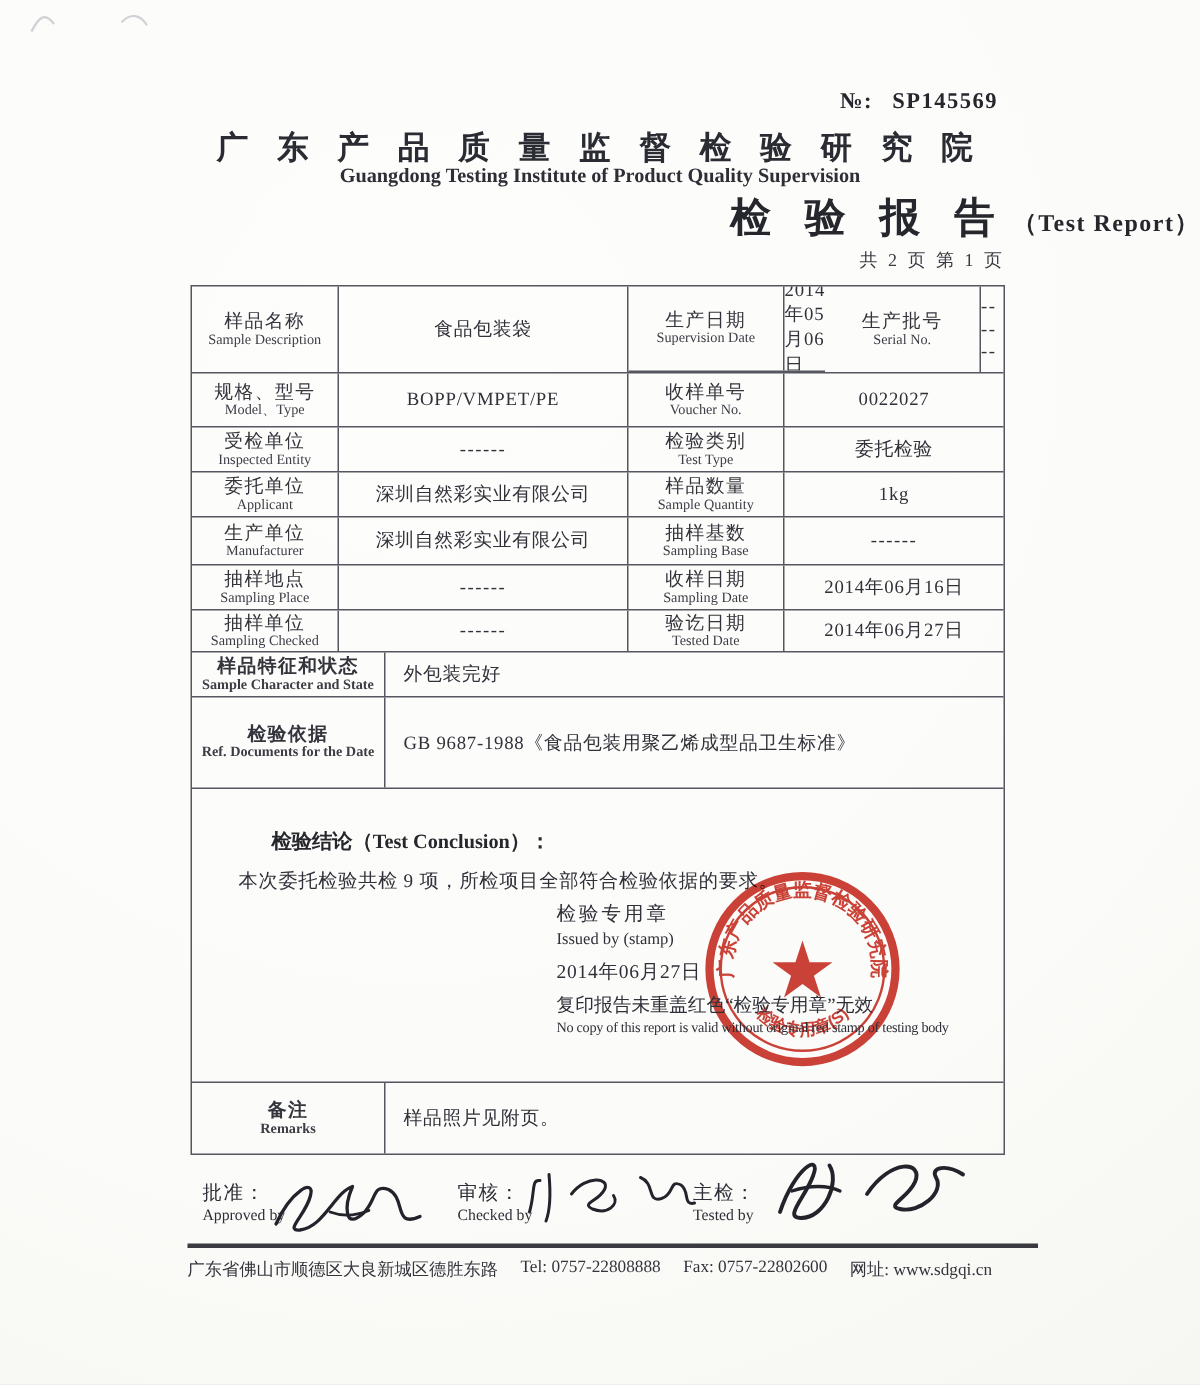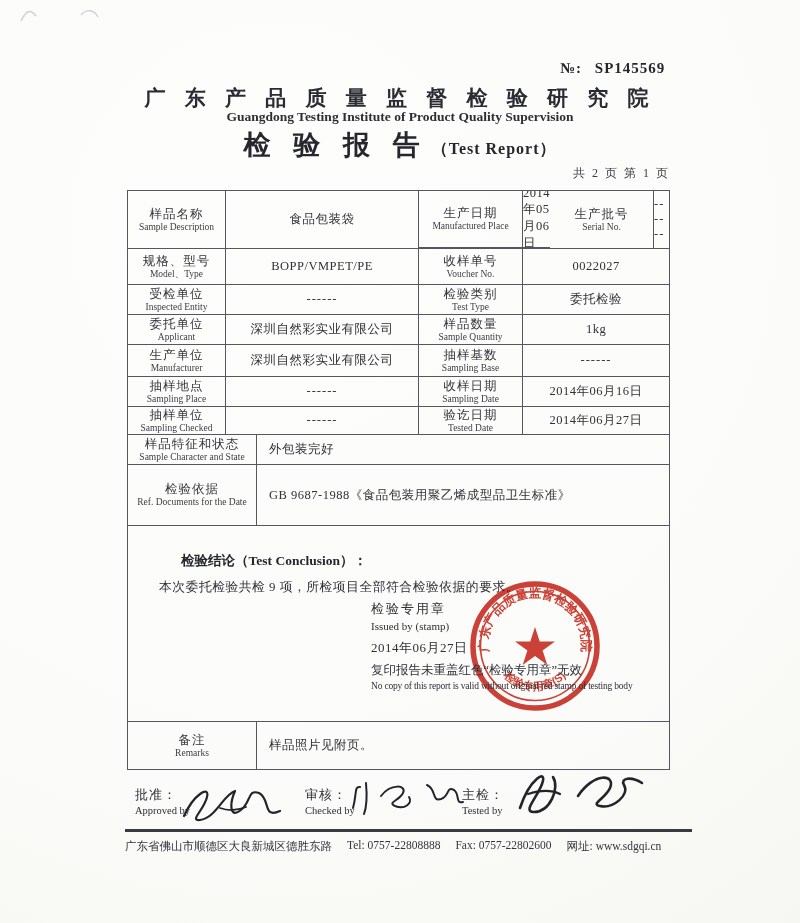--- a/index.html
+++ b/index.html
@@ -6,32 +6,32 @@
   .page{
     position:relative;width:800px;height:923px;margin:0 auto;overflow:hidden;
     background:radial-gradient(circle at 35% 25%, #fdfdfc 0%, #fbfbf9 65%, #f6f6f2 100%);
     font-family:"Liberation Serif","DejaVu Serif",serif;color:#34353c;
   }
   .abs{position:absolute;}
   
   .report-no{left:560px;top:60px;font-size:15px;font-weight:bold;color:#26272d;letter-spacing:1px;}
   .institute-cn{left:0;right:0;top:84px;text-align:center;font-size:21px;font-weight:bold;letter-spacing:7px;color:#2b2c33;}
   .institute-en{left:0;right:0;top:109px;text-align:center;font-size:13.5px;font-weight:bold;color:#2e2f36;}
-  .report-title{left:0;right:0;top:127px;text-align:center;color:#26272d;}
+  .report-title{left:0;right:0;top:127px;text-align:right;color:#26272d;}
   .report-title .t-cn{font-size:27px;font-weight:bold;letter-spacing:8px;}
   .report-title .t-en{font-size:16px;font-weight:bold;letter-spacing:1px;}
   .page-indicator{left:535px;top:165px;width:135px;text-align:right;font-size:12px;letter-spacing:2px;color:#3a3b42;}
   
   .info-table{left:127px;top:190px;width:543px;border:1px solid #55565f;box-sizing:border-box;}
   .tr{display:flex;border-top:1px solid #55565f;box-sizing:border-box;}
   .tr:first-child{border-top:none;}
   .td{box-sizing:border-box;border-right:1px solid #55565f;display:flex;flex-direction:column;justify-content:center;align-items:center;overflow:hidden;}
   .td:last-child{border-right:none;}
   .c1{width:98px;} .c2{width:193px;} .c3{width:104px;} .c4{flex:1;}
-  .lab2{width:129px;}
+  .lab2{width:129px;font-weight:bold;}
   .valL{flex:1;align-items:flex-start;padding-left:12px;}
   .lab .cn,.lab2 .cn{font-size:12.5px;color:#34353c;line-height:15px;letter-spacing:1px;}
   .lab .en,.lab2 .en{font-size:9.5px;color:#3c3d45;line-height:11px;}
   .val{font-size:12.5px;color:#303139;letter-spacing:0.5px;}
   .dash{letter-spacing:1px;}
   .h28{height:28px}.h36{height:36px}.h30{height:30px}.h32{height:32px}.h61{height:61px}.h48{height:48px}
   .rc{flex:1;display:flex;flex-direction:row;}
   .rhalf{display:flex;flex:1;box-sizing:border-box;}
   .rhalf:first-child{border-bottom:1px solid #55565f;}
   
@@ -82,21 +82,21 @@
     <div class="tr" style="height:57px;">
       <div class="td lab c1">
         <span class="cn">样品名称</span>
         <span class="en">Sample Description</span>
       </div>
       <div class="td val c2">食品包装袋</div>
       <div class="rc">
         <div class="rhalf">
           <div class="td lab c3">
             <span class="cn">生产日期</span>
-            <span class="en">Manufactured Place</span>
+            <span class="en">Supervision Date</span>
           </div>
           <div class="td val c4">2014年05月06日</div>
         </div>
         <div class="rhalf">
           <div class="td lab c3">
             <span class="cn">生产批号</span>
             <span class="en">Serial No.</span>
           </div>
           <div class="td val c4 dash">------</div>
         </div>

